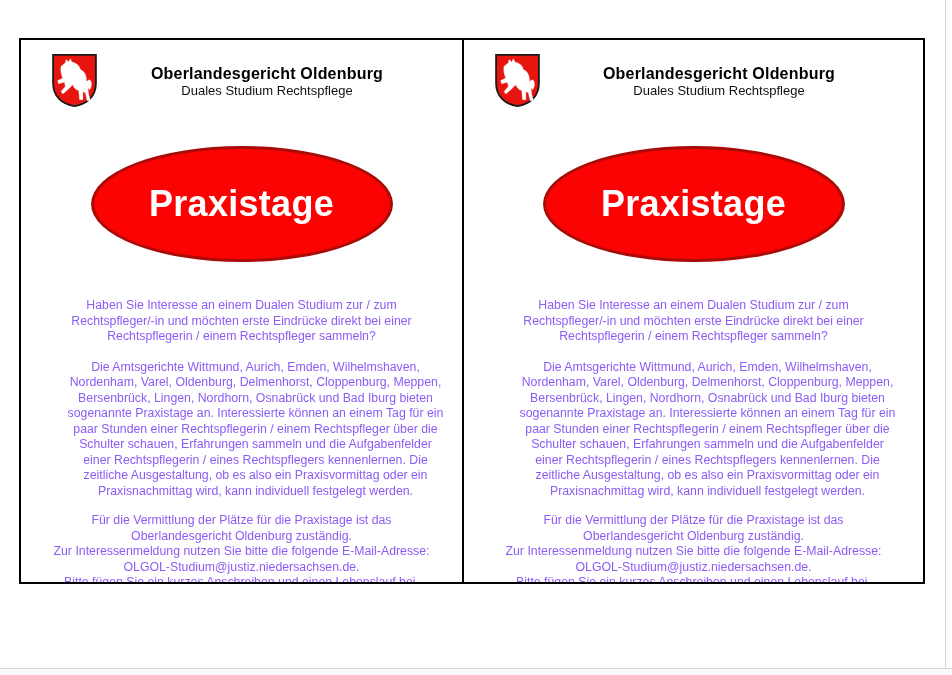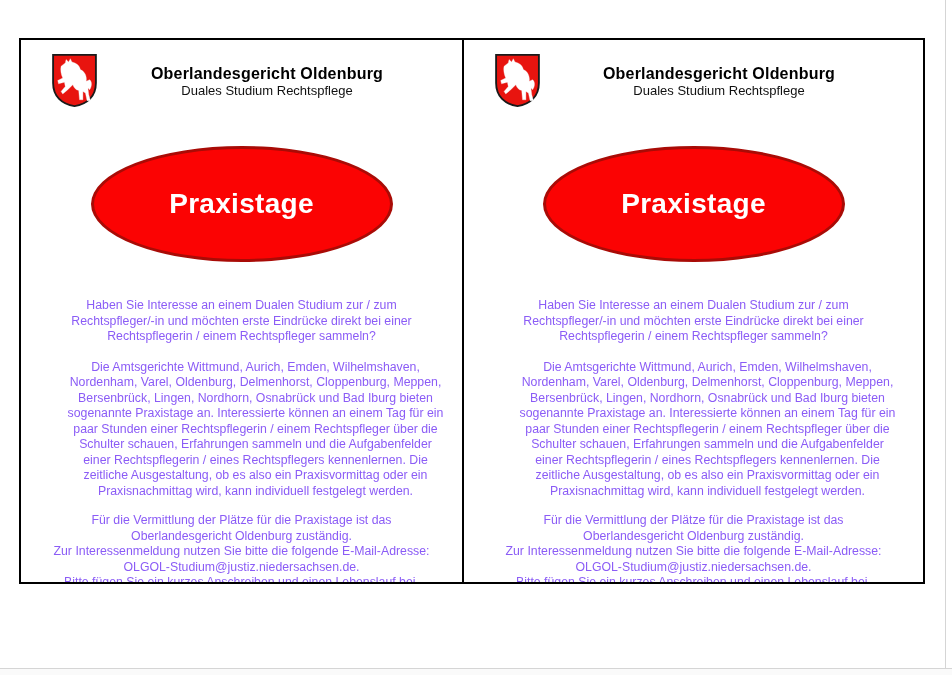--- a/index.html
+++ b/index.html
@@ -72,21 +72,21 @@
     background: #fb0303;
     border: 3px solid #a90b06;
     border-radius: 50%;
     display: flex;
     align-items: center;
     justify-content: center;
   }
   .badge-label {
     color: #ffffff;
     font-weight: bold;
-    font-size: 28px;
+    font-size: 36px;
     letter-spacing: 0.3px;
   }
 
   .para {
     margin: 0;
     padding: 0 8px;
     text-align: center;
     font-size: 12.3px;
     line-height: 15.5px;
     white-space: pre-line;

